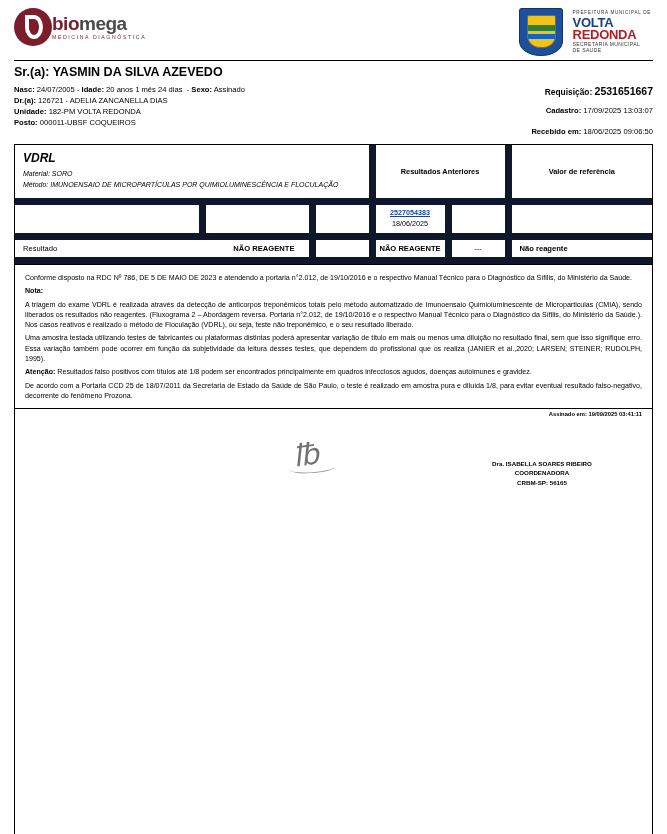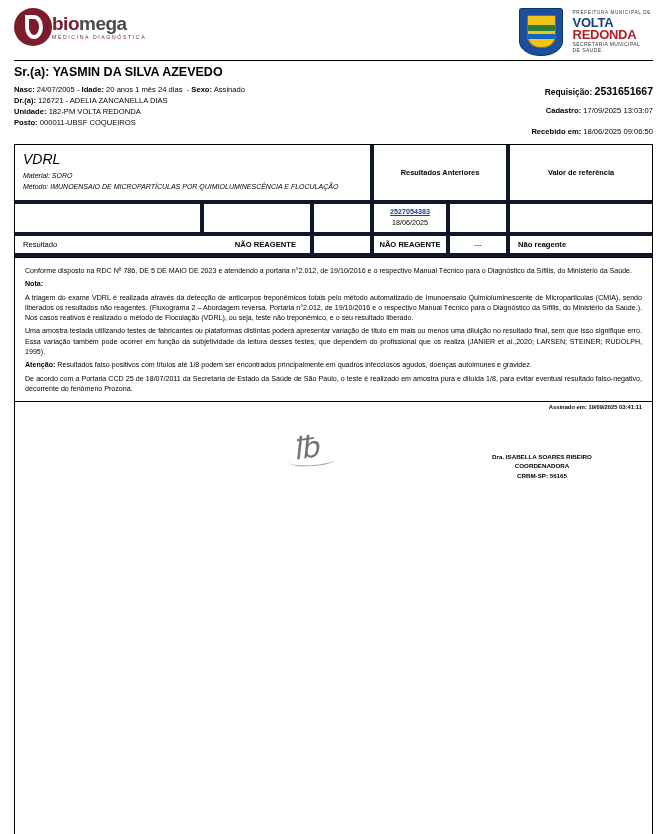--- a/index.html
+++ b/index.html
@@ -67,22 +67,22 @@
   .info-right{position:absolute;right:0;text-align:right;white-space:nowrap;}
   .req{top:0;font-size:8.4px;}
   .req .big{font-size:10.5px;font-weight:bold;}
   .cad{top:21px;}
   .rec{top:42px;}
   .info-right b{font-weight:bold;}
 
   
   .tbl-wrap{border:1px solid #000;margin-top:12px;}
   table{border-collapse:collapse;width:100%;table-layout:fixed;}
-  td,th{border:4px solid #0f172a;vertical-align:middle;}
-  .exam-title{font-size:14px;font-weight:normal;font-style:italic;padding:6px 8px 2px 8px;border-bottom:none !important;}
+  td,th{border:7px solid #0f172a;vertical-align:middle;}
+  .exam-title{font-size:12px;font-weight:bold;font-style:italic;padding:6px 8px 2px 8px;border-bottom:none !important;}
   .exam-meta{font-size:7px;font-style:italic;padding:2px 8px 8px 8px;line-height:1.5;border-top:none !important;}
   .exam-meta .lbl{font-style:italic;}
   .col-ant{width:136px;text-align:center;font-size:7.4px;font-weight:bold;}
   .col-ref{width:144px;text-align:center;font-size:7.4px;font-weight:bold;}
   .prev-cell{text-align:center;font-size:7.2px;padding:3px 0;line-height:1.5;}
   .prev-cell a{color:#1a3fa0;text-decoration:underline;font-weight:bold;}
   .res-row td{font-size:7.6px;padding:4px 0;}
   .res-label{padding-left:8px !important;font-size:7.6px;margin-left:42px;}
   .res-value{text-align:right;padding-right:14px !important;font-weight:bold;font-size:8px;}
   .res-prev{text-align:center;font-weight:bold;font-size:7.2px;line-height:1.25;}

